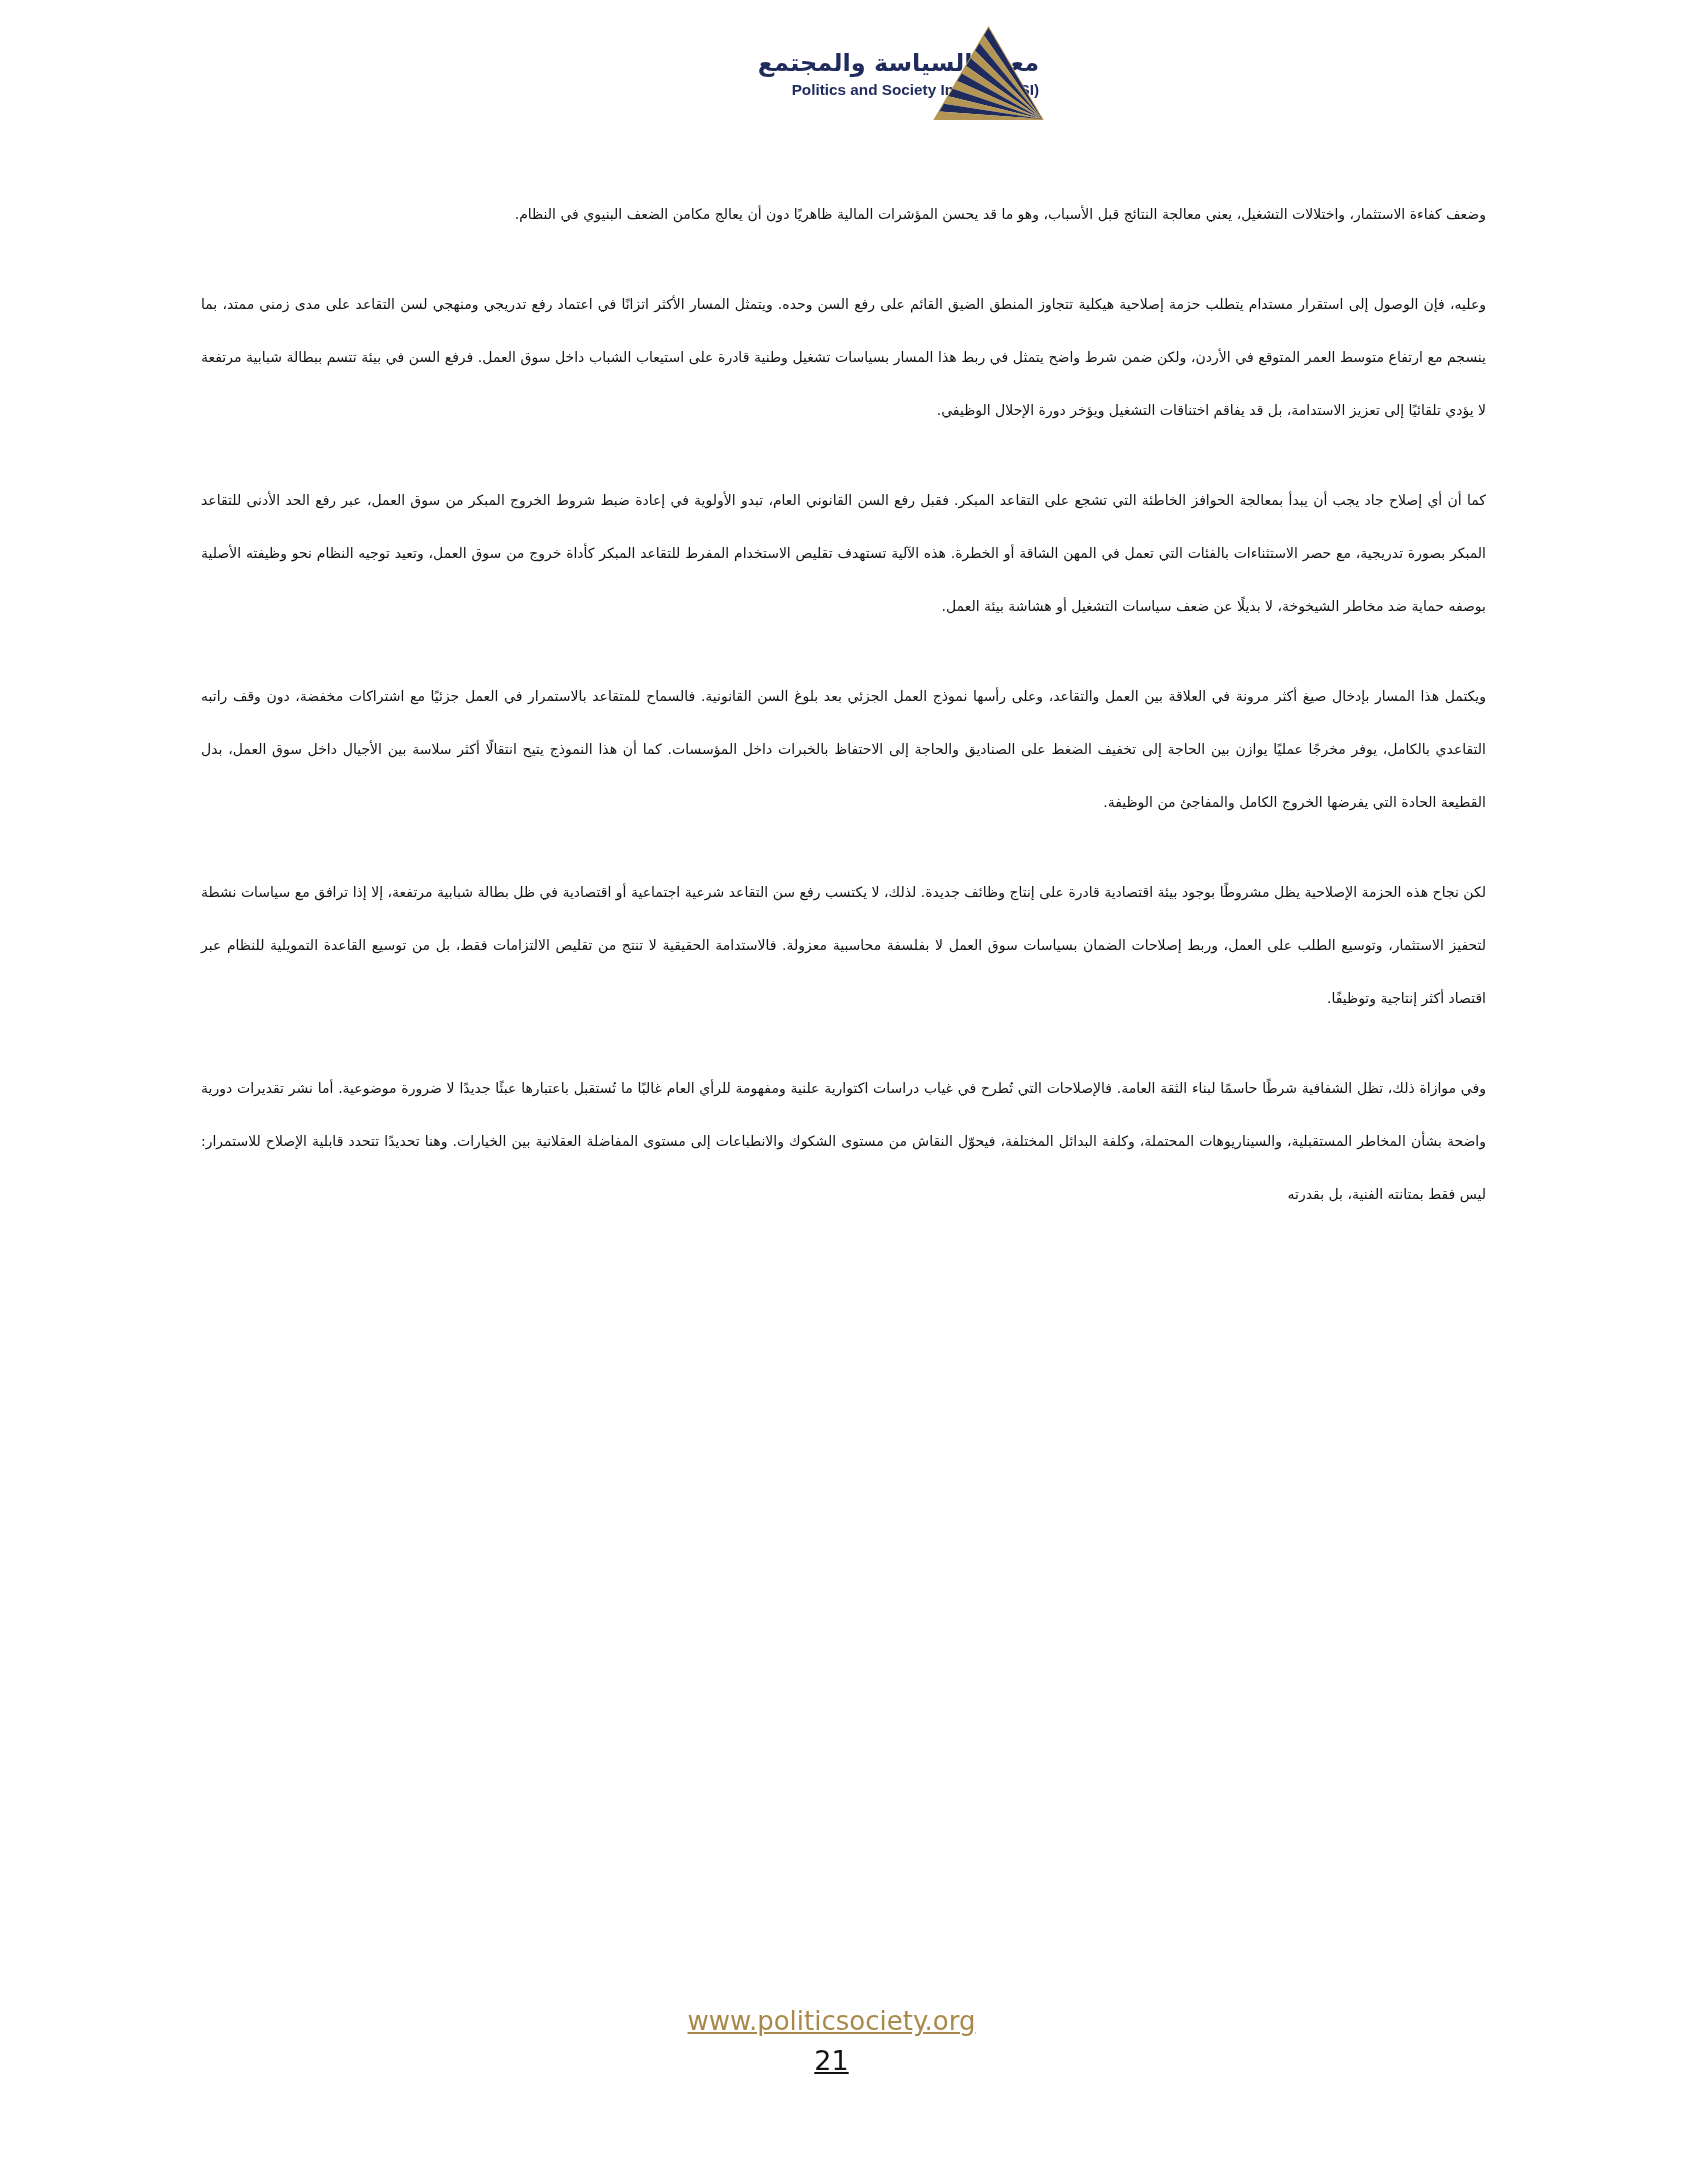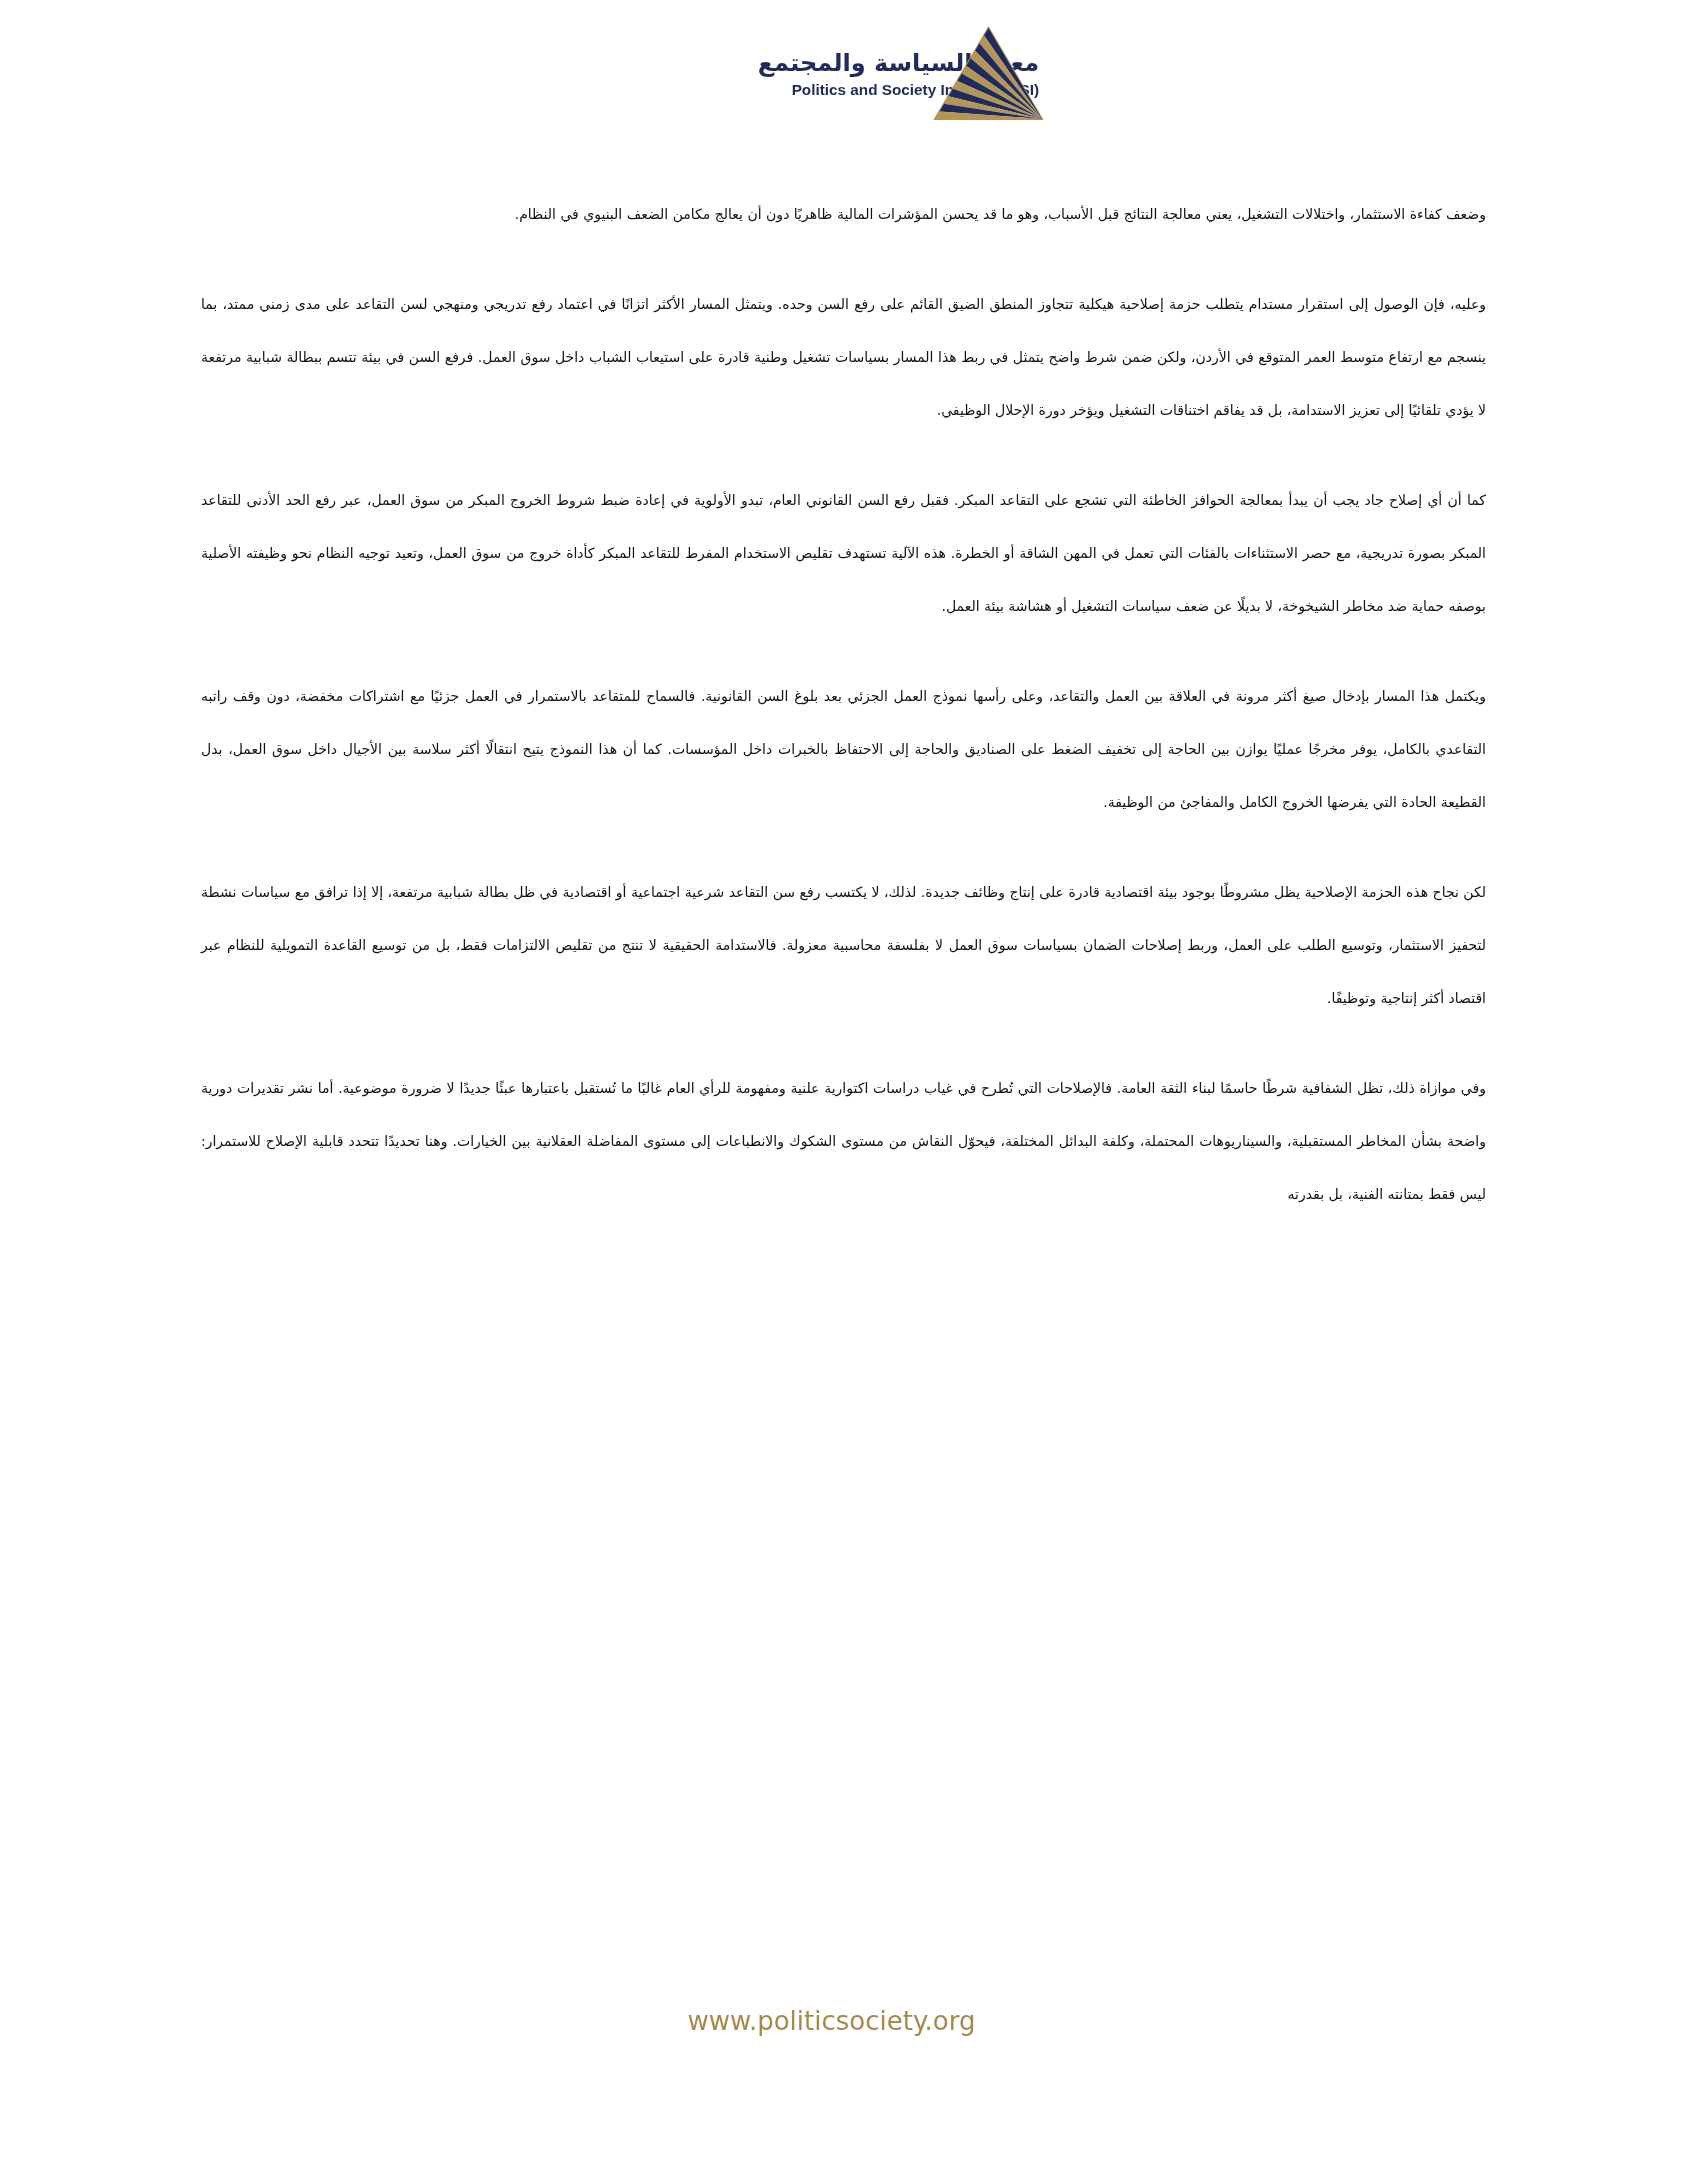--- a/index.html
+++ b/index.html
@@ -17,21 +17,21 @@
     .content {
       position: absolute; left: 201px; top: 188px; width: 1285px;
       direction: rtl; text-align: justify; text-align-last: right;
       font-family: "DejaVu Sans", sans-serif; font-size: 14px; color: #111;
       line-height: 53px;
     }
     .content p { margin: 0 0 37px 0; }
     .content p.last { margin-bottom: 0; }
 
     
-    .footer { position: absolute; left: 0; width: 1663px; text-align: center; }
+    .footer { position: absolute; left: 0; width: 1663px; text-align: center; text-decoration: underline; }
     .footer-url { top: 2006px; font-family: "DejaVu Sans", sans-serif; font-size: 26px; color: #a8894a; }
     .footer-page { top: 2045px; font-family: "DejaVu Sans", sans-serif; font-size: 27px; color: #111; }
   </style>
 </head>
 <body>
 
 <div class="page">
 
   <div class="header">
     <div class="logo-text">
@@ -60,14 +60,15 @@
   <div class="content">
     <p>وضعف كفاءة الاستثمار، واختلالات التشغيل، يعني معالجة النتائج قبل الأسباب، وهو ما قد يحسن المؤشرات المالية ظاهريًا دون أن يعالج مكامن الضعف البنيوي في النظام.</p>
     <p>وعليه، فإن الوصول إلى استقرار مستدام يتطلب حزمة إصلاحية هيكلية تتجاوز المنطق الضيق القائم على رفع السن وحده. ويتمثل المسار الأكثر اتزانًا في اعتماد رفع تدريجي ومنهجي لسن التقاعد على مدى زمني ممتد، بما ينسجم مع ارتفاع متوسط العمر المتوقع في الأردن، ولكن ضمن شرط واضح يتمثل في ربط هذا المسار بسياسات تشغيل وطنية قادرة على استيعاب الشباب داخل سوق العمل. فرفع السن في بيئة تتسم ببطالة شبابية مرتفعة لا يؤدي تلقائيًا إلى تعزيز الاستدامة، بل قد يفاقم اختناقات التشغيل ويؤخر دورة الإحلال الوظيفي.</p>
     <p>كما أن أي إصلاح جاد يجب أن يبدأ بمعالجة الحوافز الخاطئة التي تشجع على التقاعد المبكر. فقبل رفع السن القانوني العام، تبدو الأولوية في إعادة ضبط شروط الخروج المبكر من سوق العمل، عبر رفع الحد الأدنى للتقاعد المبكر بصورة تدريجية، مع حصر الاستثناءات بالفئات التي تعمل في المهن الشاقة أو الخطرة. هذه الآلية تستهدف تقليص الاستخدام المفرط للتقاعد المبكر كأداة خروج من سوق العمل، وتعيد توجيه النظام نحو وظيفته الأصلية بوصفه حماية ضد مخاطر الشيخوخة، لا بديلًا عن ضعف سياسات التشغيل أو هشاشة بيئة العمل.</p>
     <p>ويكتمل هذا المسار بإدخال صيغ أكثر مرونة في العلاقة بين العمل والتقاعد، وعلى رأسها نموذج العمل الجزئي بعد بلوغ السن القانونية. فالسماح للمتقاعد بالاستمرار في العمل جزئيًا مع اشتراكات مخفضة، دون وقف راتبه التقاعدي بالكامل، يوفر مخرجًا عمليًا يوازن بين الحاجة إلى تخفيف الضغط على الصناديق والحاجة إلى الاحتفاظ بالخبرات داخل المؤسسات. كما أن هذا النموذج يتيح انتقالًا أكثر سلاسة بين الأجيال داخل سوق العمل، بدل القطيعة الحادة التي يفرضها الخروج الكامل والمفاجئ من الوظيفة.</p>
     <p>لكن نجاح هذه الحزمة الإصلاحية يظل مشروطًا بوجود بيئة اقتصادية قادرة على إنتاج وظائف جديدة. لذلك، لا يكتسب رفع سن التقاعد شرعية اجتماعية أو اقتصادية في ظل بطالة شبابية مرتفعة، إلا إذا ترافق مع سياسات نشطة لتحفيز الاستثمار، وتوسيع الطلب على العمل، وربط إصلاحات الضمان بسياسات سوق العمل لا بفلسفة محاسبية معزولة. فالاستدامة الحقيقية لا تنتج من تقليص الالتزامات فقط، بل من توسيع القاعدة التمويلية للنظام عبر اقتصاد أكثر إنتاجية وتوظيفًا.</p>
     <p class="last">وفي موازاة ذلك، تظل الشفافية شرطًا حاسمًا لبناء الثقة العامة. فالإصلاحات التي تُطرح في غياب دراسات اكتوارية علنية ومفهومة للرأي العام غالبًا ما تُستقبل باعتبارها عبئًا جديدًا لا ضرورة موضوعية. أما نشر تقديرات دورية واضحة بشأن المخاطر المستقبلية، والسيناريوهات المحتملة، وكلفة البدائل المختلفة، فيحوّل النقاش من مستوى الشكوك والانطباعات إلى مستوى المفاضلة العقلانية بين الخيارات. وهنا تحديدًا تتحدد قابلية الإصلاح للاستمرار: ليس فقط بمتانته الفنية، بل بقدرته</p>
   </div>
 
   <a class="footer footer-url">www.politicsociety.org</a>
+  <div class="footer footer-page">21</div>
 </div>
 
 
 </body></html>

